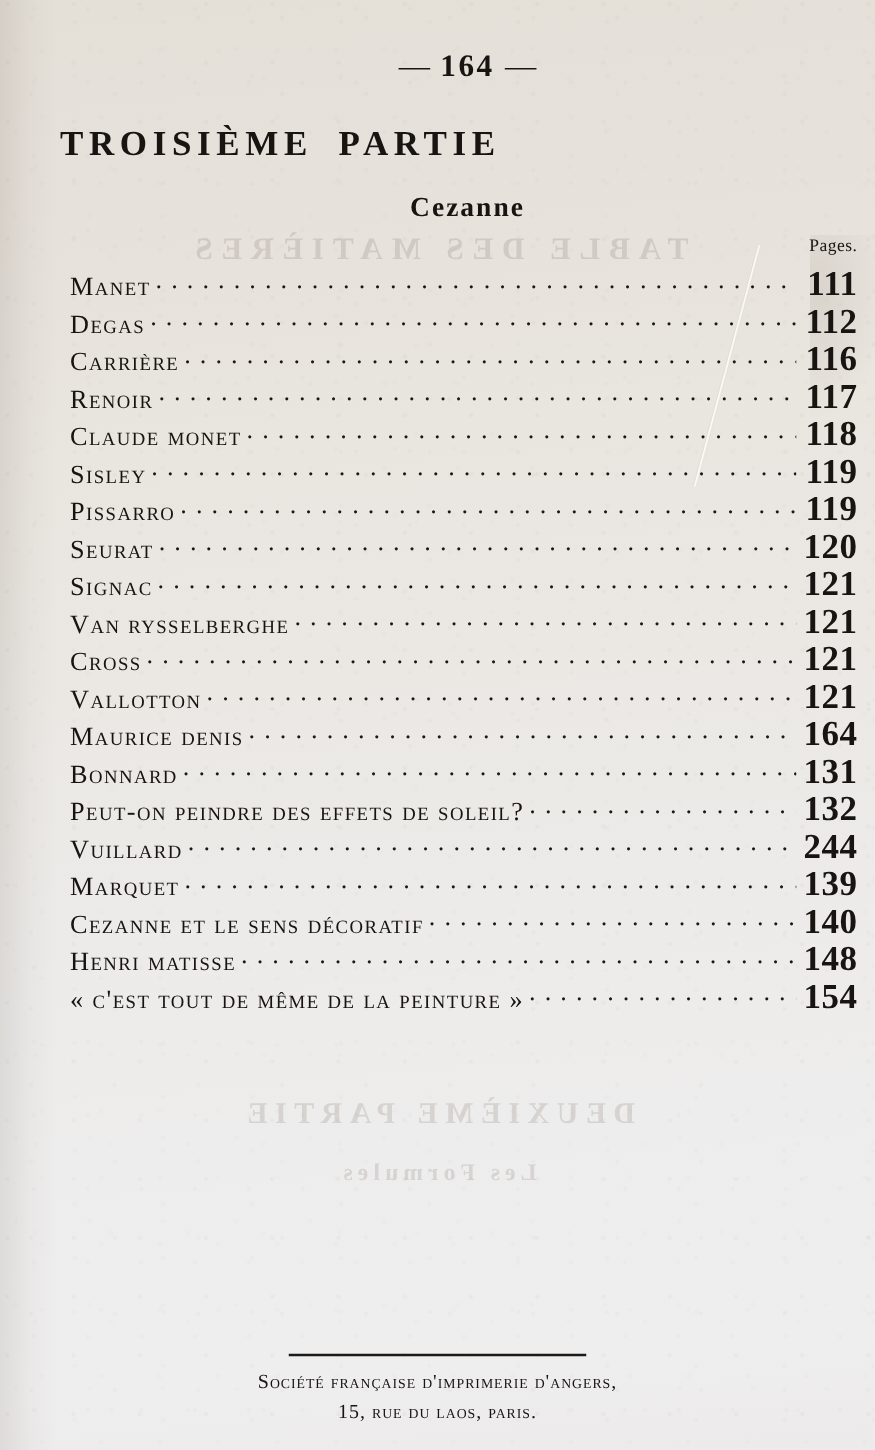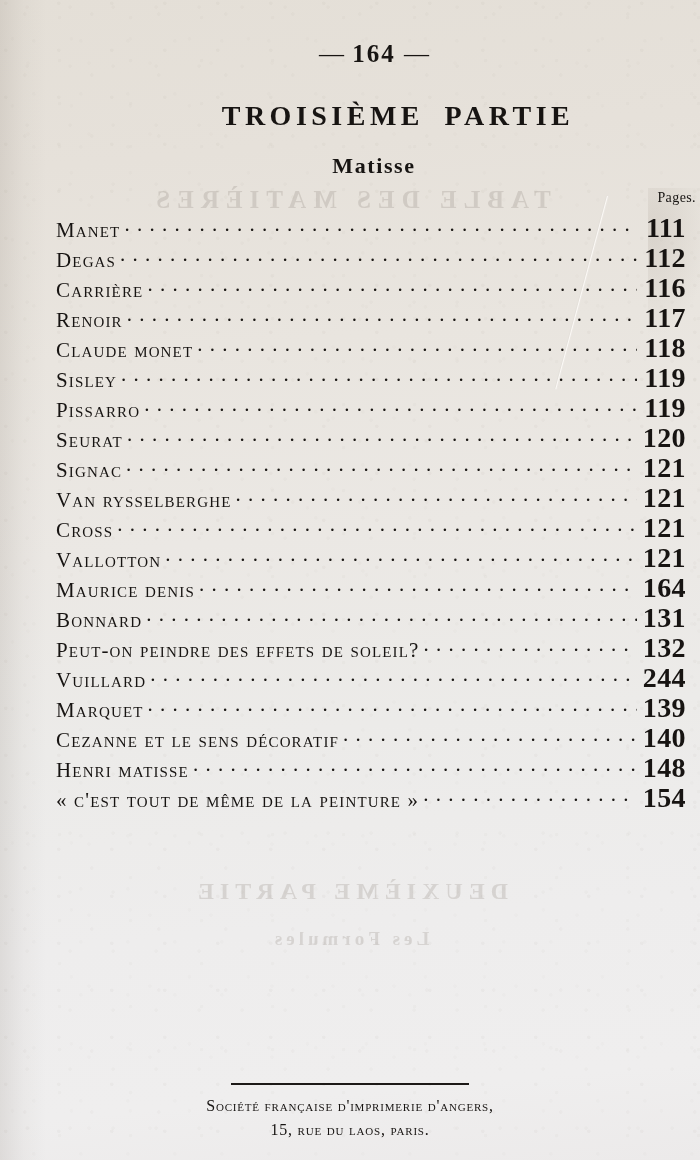--- a/index.html
+++ b/index.html
@@ -98,40 +98,39 @@
   .folio {
     text-align: center;
     font-size: 25px;
     font-weight: bold;
     letter-spacing: 2px;
     padding-top: 40px;
   }
   .folio .dash { font-weight: normal; letter-spacing: 0; }
 
   .part-title {
-    text-align: center;
+    text-align: left;
     font-size: 28px;
     font-weight: bold;
     letter-spacing: 4.5px;
     margin-top: 32px;
     word-spacing: 9px;
-    margin-left: 48px;
   }
 
   .section-title {
     text-align: center;
     font-size: 22px;
     font-weight: bold;
     letter-spacing: 1.6px;
     margin-top: 21px;
   }
 
   .pages-head {
     position: absolute;
-    right: 4px;
+    right: 14px;
     top: 190px;
     font-size: 14px;
     letter-spacing: .4px;
   }
 
   #toc {
     margin: 33px 0 4px 0;
     padding: 0 14px 0 8px;
     list-style: none;
   }
@@ -219,21 +218,21 @@
 
   <div id="content">
 
     <div class="folio">
       <span class="dash">—</span>
       <span>164</span>
       <span class="dash">—</span>
     </div>
 
     <div class="part-title">TROISIÈME PARTIE</div>
-    <div class="section-title">Matisse</div>
+    <div class="section-title">Cezanne</div>
 
     <div class="pages-head">Pages.</div>
 
     <ul id="toc">
         <li class="toc-row">
           <span class="toc-label">Manet</span>
           <span class="toc-leader"></span>
           <span class="toc-page">111</span>
         </li>
         <li class="toc-row">

